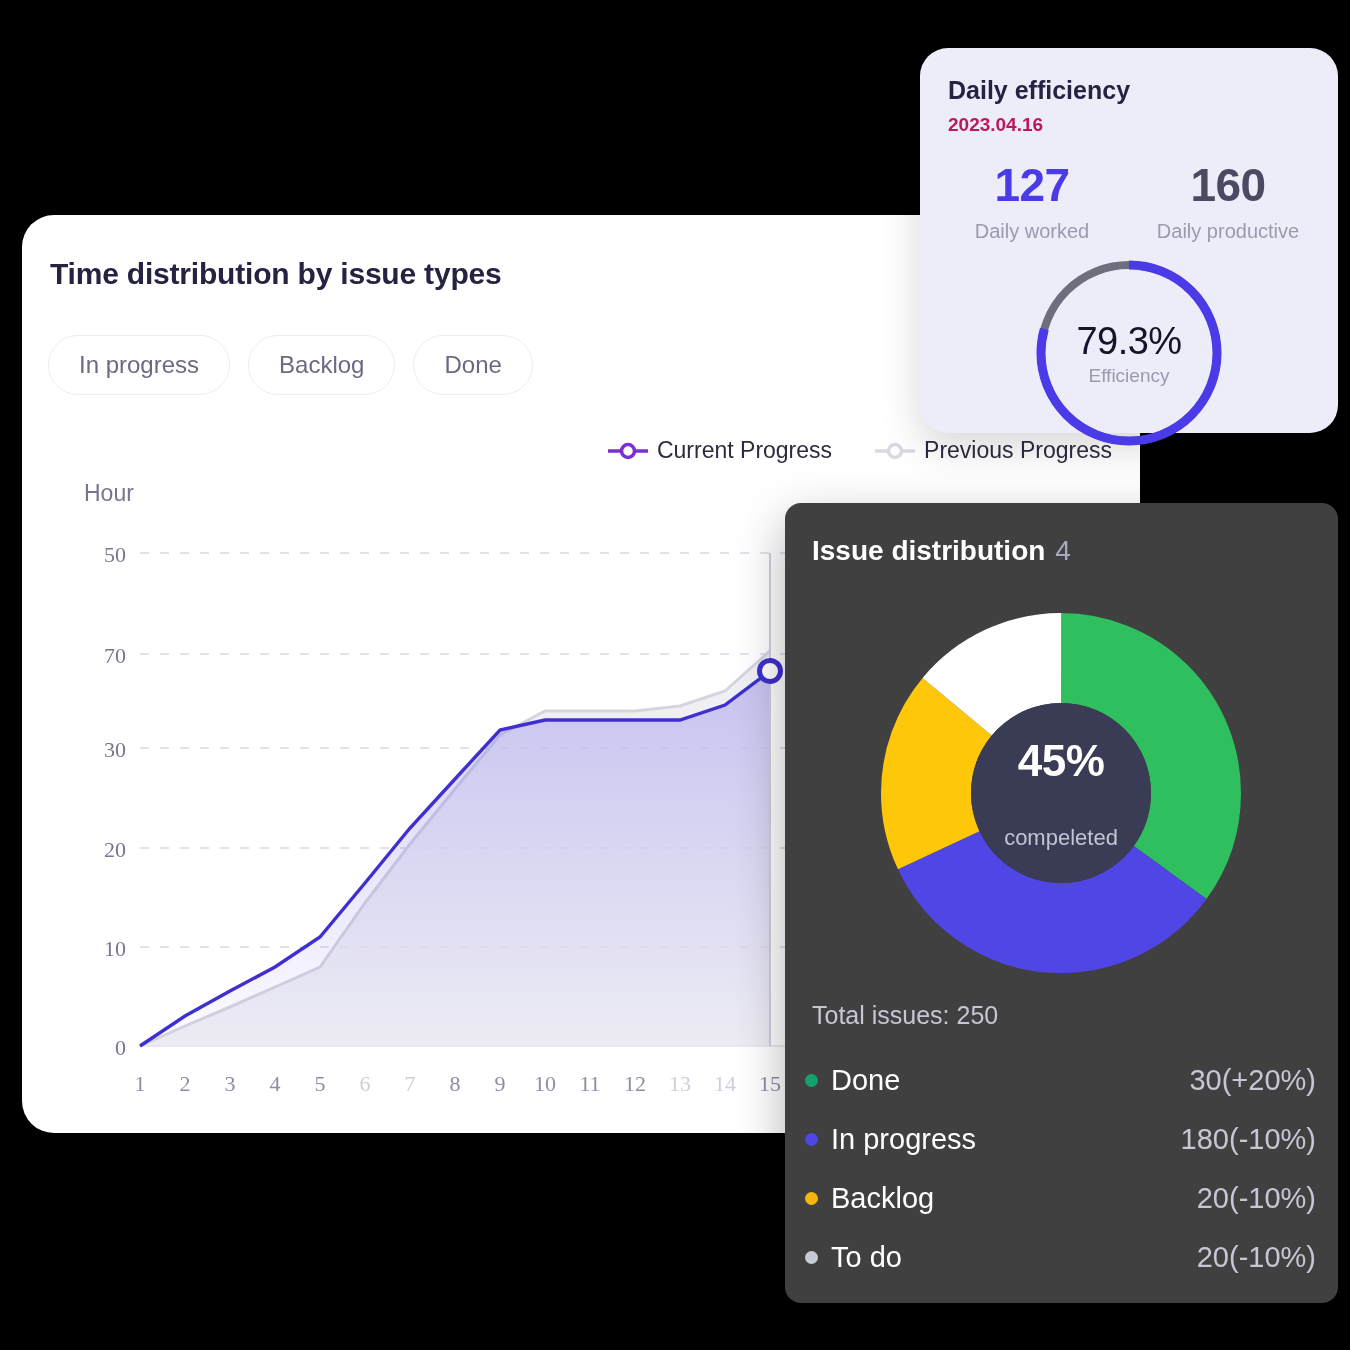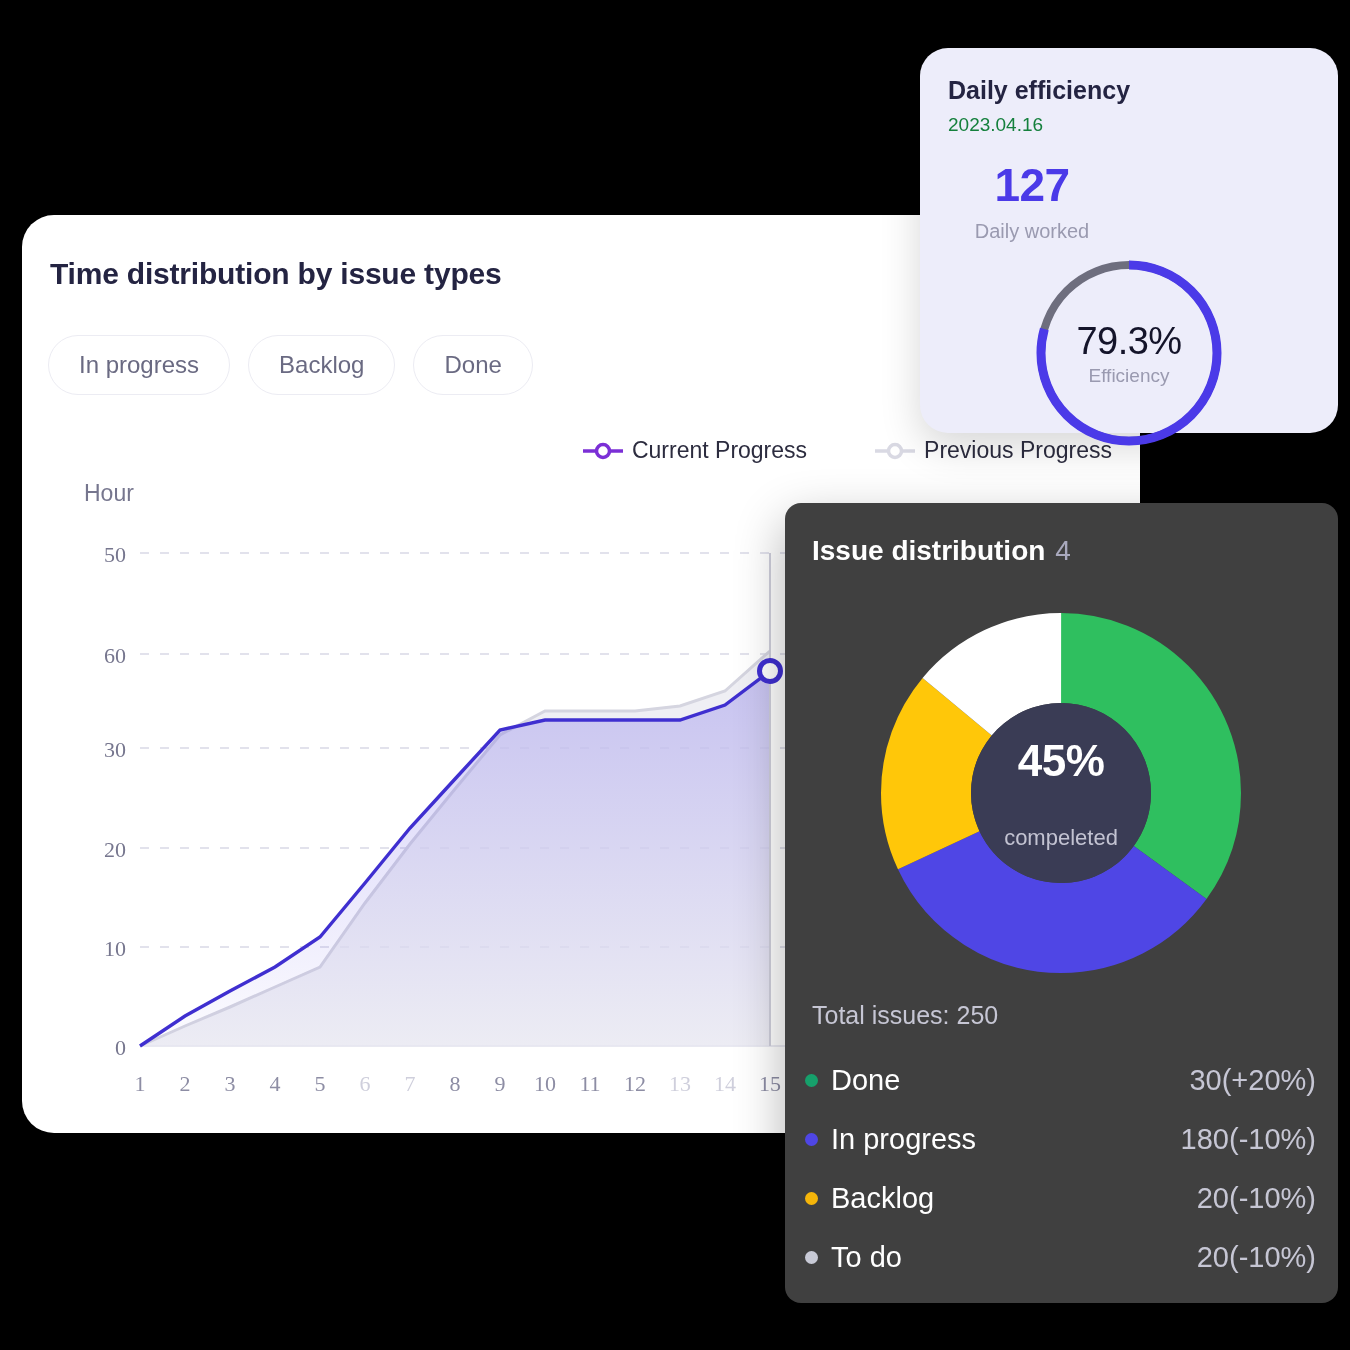--- a/index.html
+++ b/index.html
@@ -36,21 +36,21 @@
     border: 1.5px solid #ececf3; background: #ffffff;
     white-space: nowrap; cursor: pointer;
   }
   .type-tab.active {
     background: #eceafd; color: #4b3ae8; border-color: #eceafd; font-weight: 600;
   }
 
   
   #line-legend {
     position: absolute; right: 28px; top: 222px;
-    display: flex; gap: 68px; align-items: flex-start;
+    display: flex; gap: 43px; align-items: flex-start;
   }
   .lgd { display: flex; align-items: center; gap: 9px; }
   .lgd-label { font-size: 23px; color: #2c2c3f; white-space: nowrap; }
 
   
   #yaxis-title {
     position: absolute; left: 62px; top: 265px;
     font-size: 23px; color: #76768e;
   }
   #plot { position: absolute; left: 0; top: 0; width: 1118px; height: 918px; }
@@ -71,21 +71,21 @@
     width: 418px; height: 385px;
     background: #ededfa; border-radius: 28px;
     box-shadow: 0 14px 40px rgba(0,0,0,.16);
   }
   #eff-title {
     position: absolute; left: 28px; top: 28px;
     font-size: 25px; font-weight: 700; color: #242442;
   }
   #eff-date {
     position: absolute; left: 28px; top: 66px;
-    font-size: 19px; color: #15803d;
+    font-size: 19px; color: #be185d; font-weight: bold;
   }
   .eff-stat { position: absolute; top: 110px; width: 196px; text-align: center; }
   #eff-stat-worked { left: 14px; }
   #eff-stat-prod   { left: 210px; }
   .eff-val { font-size: 46px; font-weight: 700; letter-spacing: -0.5px; }
   .eff-val.worked { color: #4b3ae8; }
   .eff-val.prod   { color: #4a4a63; }
   .eff-cap { font-size: 20px; color: #9a9ab0; margin-top: 8px; }
   #eff-ring { position: absolute; left: 109px; top: 205px; width: 200px; height: 200px; }
   #eff-ring-center {
@@ -188,21 +188,21 @@
       <path d="M 118,831 L 163,811 L 208,792 L 253,772 L 298,752 L 343,688 L 388,629 L 433,574 L 478,520 L 523,496 L 568,496 L 613,496 L 658,491 L 703,476 L 748,436" fill="none" stroke="#d5d5e0" stroke-width="3"></path>
 
       <path d="M 118,831 L 163,801 L 208,776 L 253,752 L 298,722 L 343,668 L 388,613 L 433,564 L 478,515 L 523,505 L 568,505 L 613,505 L 658,505 L 703,490 L 748,456 L 748,831 Z" fill="url(#areaFill)"></path>
       <path d="M 118,831 L 163,801 L 208,776 L 253,752 L 298,722 L 343,668 L 388,613 L 433,564 L 478,515 L 523,505 L 568,505 L 613,505 L 658,505 L 703,490 L 748,456" fill="none" stroke="#3F2FD0" stroke-width="3.4"></path>
 
       <line x1="748" y1="338" x2="748" y2="831" stroke="#cfcfdc" stroke-width="2"></line>
       <circle cx="748" cy="456" r="10.5" fill="#ffffff" stroke="#3F2FD0" stroke-width="5"></circle>
     </svg>
 
     <div class="ytick" style="left:58px; top:327px;">50</div>
-    <div class="ytick" style="left:58px; top:428px;">60</div>
+    <div class="ytick" style="left:58px; top:428px;">70</div>
     <div class="ytick" style="left:58px; top:522px;">30</div>
     <div class="ytick" style="left:58px; top:622px;">20</div>
     <div class="ytick" style="left:58px; top:721px;">10</div>
     <div class="ytick" style="left:58px; top:820px;">0</div>
 
     <div class="xtick" style="left:101px; top:856px;">1</div>
     <div class="xtick" style="left:146px; top:856px;">2</div>
     <div class="xtick" style="left:191px; top:856px;">3</div>
     <div class="xtick" style="left:236px; top:856px;">4</div>
     <div class="xtick" style="left:281px; top:856px;">5</div>
@@ -219,20 +219,24 @@
   </div>
 
   <div id="eff-card">
     <div id="eff-title">Daily efficiency</div>
     <div id="eff-date">2023.04.16</div>
 
     <div class="eff-stat" id="eff-stat-worked">
       <div class="eff-val worked">127</div>
       <div class="eff-cap">Daily worked</div>
     </div>
+    <div class="eff-stat" id="eff-stat-prod">
+      <div class="eff-val prod">160</div>
+      <div class="eff-cap">Daily productive</div>
+    </div>
 
     <svg id="eff-ring" viewBox="0 0 200 200">
 
       <circle cx="100" cy="100" r="88" fill="none" stroke="#6E6E7E" stroke-width="8"></circle>
 
       <circle cx="100" cy="100" r="88" fill="none" stroke="#4B3AE8" stroke-width="9" stroke-linecap="butt" stroke-dasharray="438.4 114.6" transform="rotate(-90 100 100)"></circle>
     </svg>
     <div id="eff-ring-center">
       <div id="eff-pct">79.3%</div>
       <div id="eff-pct-cap">Efficiency</div>

